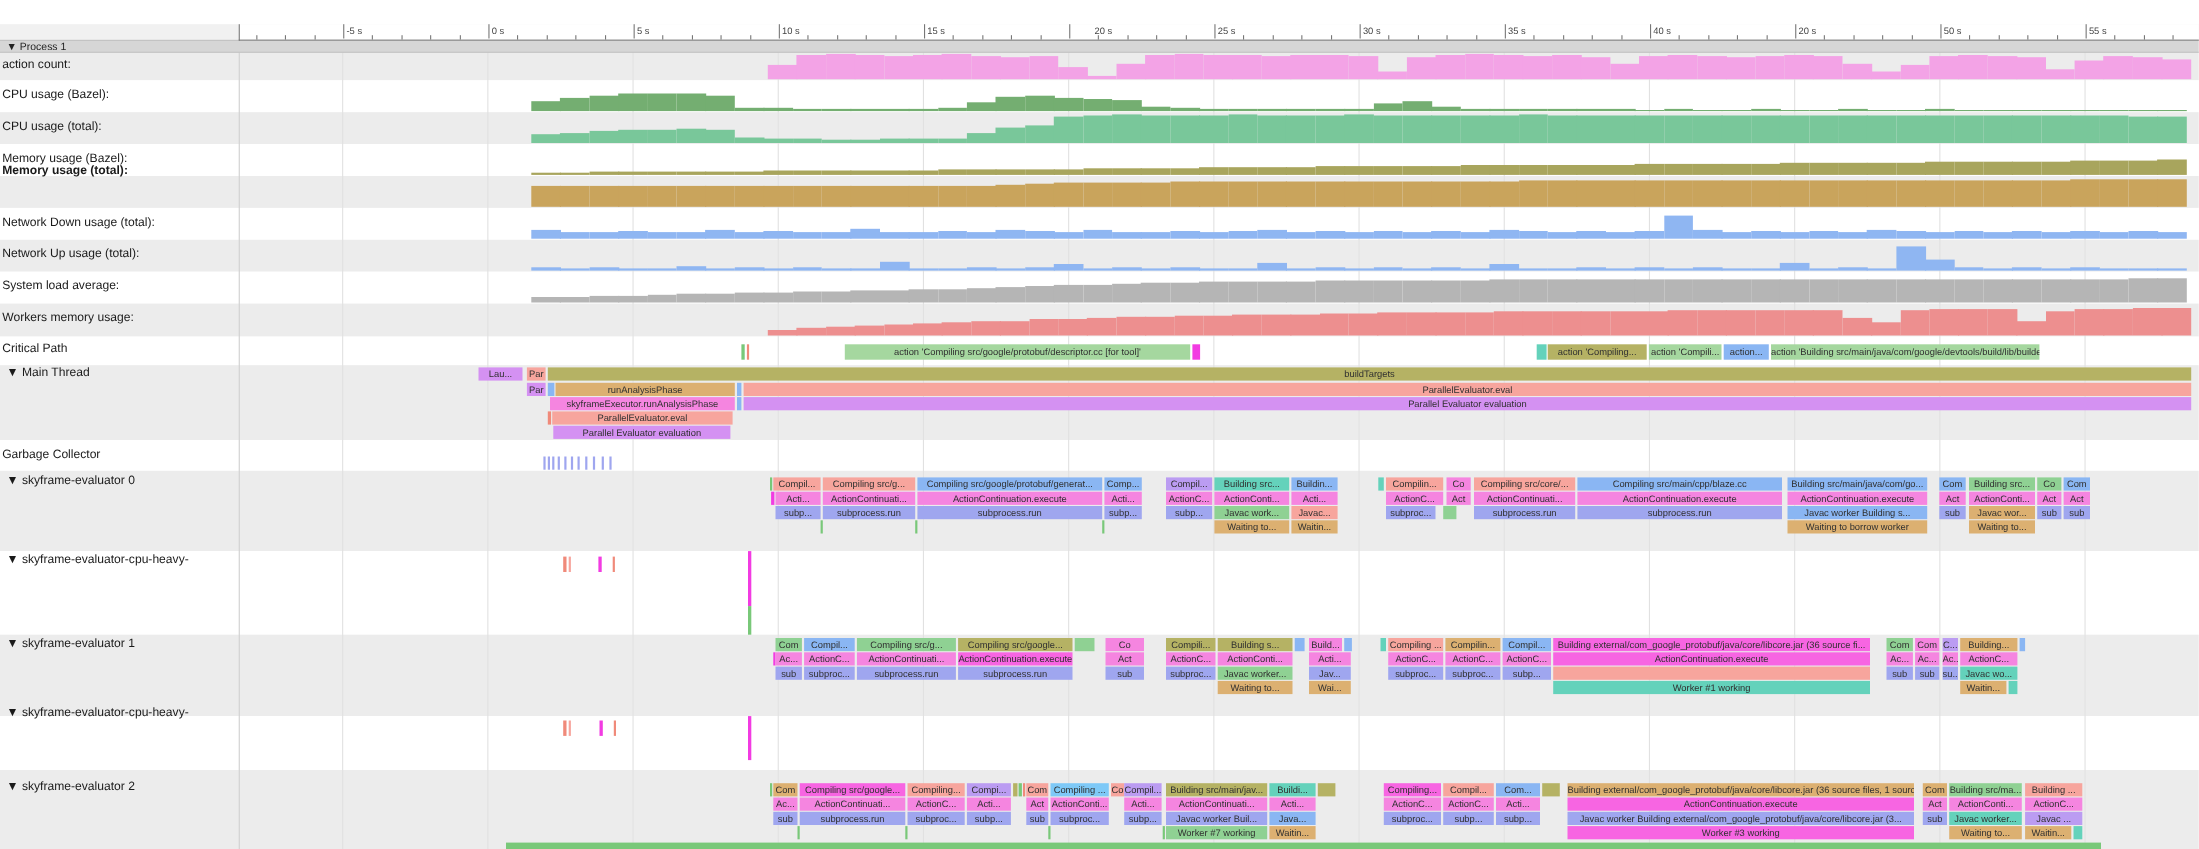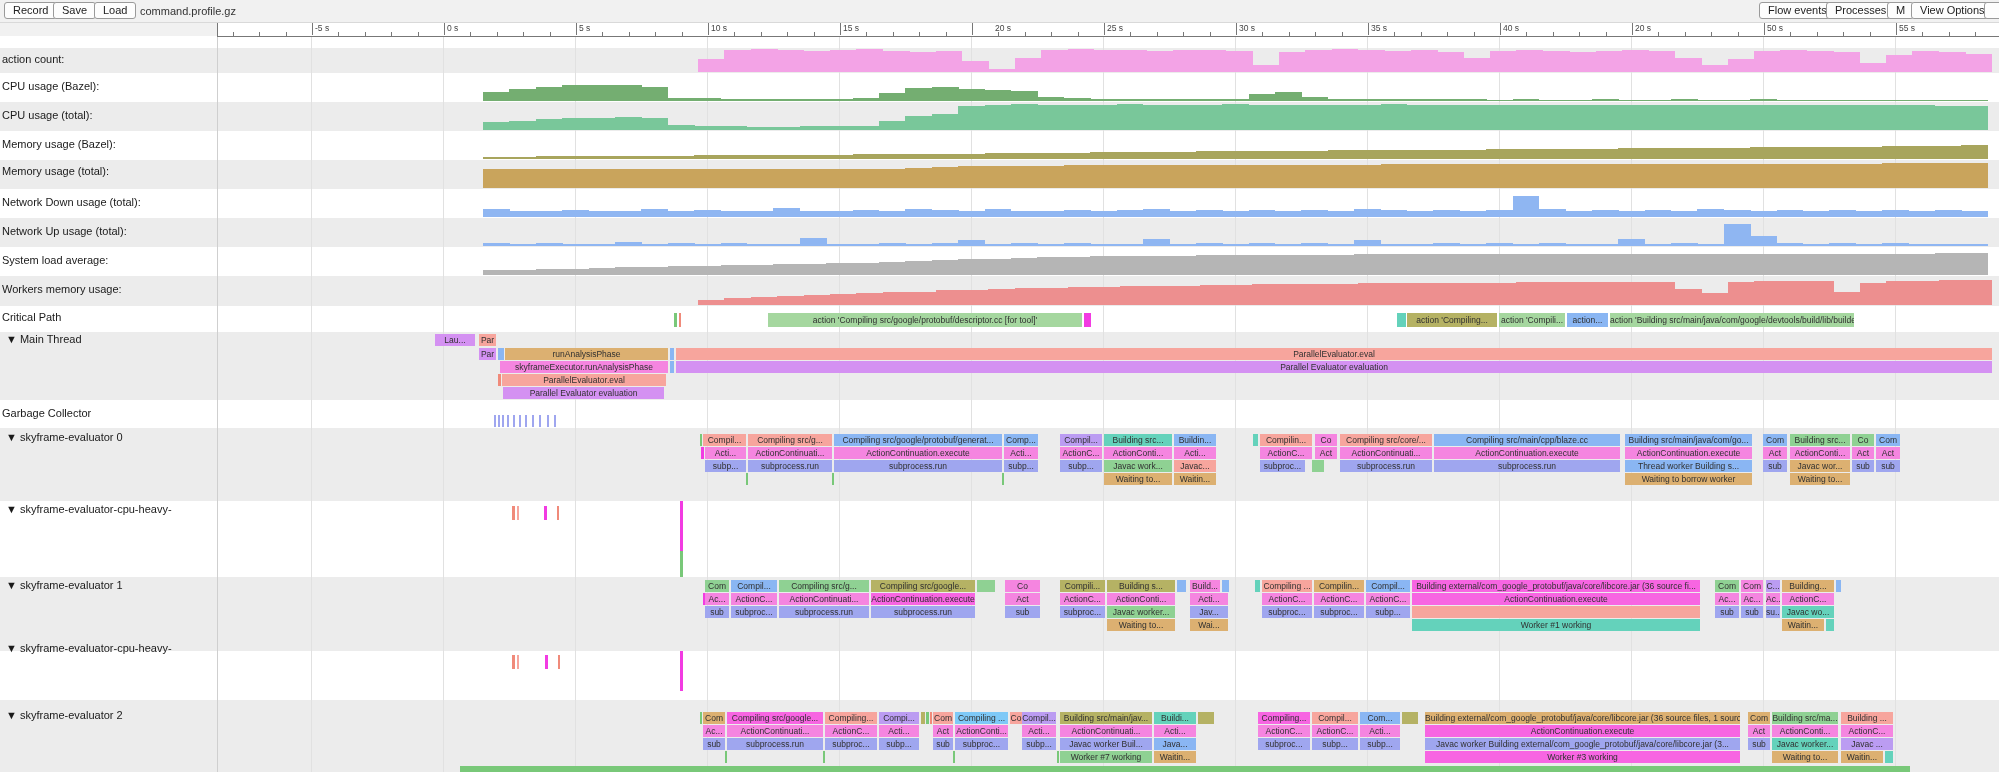--- a/index.html
+++ b/index.html
@@ -29,31 +29,20 @@
   #divider{position:absolute;left:217px;top:36px;width:1px;height:736px;background:#cfcfcf;z-index:6;}
   .bar{position:absolute;z-index:3;}
   .block{position:absolute;z-index:4;font-size:8.5px;color:#303030;text-align:center;
          white-space:nowrap;overflow:hidden;box-sizing:border-box;}
   .rowlabel{position:absolute;z-index:7;font-size:11px;color:#1a1a1a;white-space:nowrap;}
 </style>
 </head>
 <body>
 
 <div id="app">
-  <div id="toolbar">
-    <div class="tbtn" style="left:4px">Record</div>
-    <div class="tbtn" style="left:53px">Save</div>
-    <div class="tbtn" style="left:94px">Load</div>
-    <div id="filename">command.profile.gz</div>
-    <div class="tbtn" style="left:1759px">Flow events</div>
-    <div class="tbtn" style="left:1826px">Processes</div>
-    <div class="tbtn" style="left:1887px">M</div>
-    <div class="tbtn" style="left:1911px">View Options</div>
-    <div class="tbtn" style="left:1984px;width:15px"></div>
-  </div>
   <div id="rulerbg"></div>
   <div id="ruler">
       <div class="tick minor" style="left: 14.8px;"></div>
       <div class="tick minor" style="left: 41.2px;"></div>
       <div class="tick minor" style="left: 67.6px;"></div>
       <div class="tick major" style="left: 94px;"></div>
       <div class="ticklabel" style="left: 97px;">-5 s</div>
       <div class="tick minor" style="left: 120.4px;"></div>
       <div class="tick minor" style="left: 146.8px;"></div>
       <div class="tick minor" style="left: 173.2px;"></div>
@@ -123,20 +112,21 @@
       <div class="tick minor" style="left: 1572.4px;"></div>
       <div class="tick minor" style="left: 1598.8px;"></div>
       <div class="tick minor" style="left: 1625.2px;"></div>
       <div class="tick minor" style="left: 1651.6px;"></div>
       <div class="tick major" style="left: 1678px;"></div>
       <div class="ticklabel" style="left: 1681px;">55 s</div>
       <div class="tick minor" style="left: 1704.4px;"></div>
       <div class="tick minor" style="left: 1730.8px;"></div>
       <div class="tick minor" style="left: 1757.2px;"></div>
     </div>
+  <div id="procheader">▼ Process 1</div>
   <div id="content" style="position:absolute;left:0;top:0;width:1999px;height:772px;">
       <div class="band" style="top: 48px; height: 25px; background: rgb(236, 236, 236);"></div>
       <div class="band" style="top: 73px; height: 29px; background: rgb(255, 255, 255);"></div>
       <div class="band" style="top: 102px; height: 29px; background: rgb(236, 236, 236);"></div>
       <div class="band" style="top: 131px; height: 29px; background: rgb(255, 255, 255);"></div>
       <div class="band" style="top: 160px; height: 29px; background: rgb(236, 236, 236);"></div>
       <div class="band" style="top: 189px; height: 29px; background: rgb(255, 255, 255);"></div>
       <div class="band" style="top: 218px; height: 29px; background: rgb(236, 236, 236);"></div>
       <div class="band" style="top: 247px; height: 29px; background: rgb(255, 255, 255);"></div>
       <div class="band" style="top: 276px; height: 30px; background: rgb(236, 236, 236);"></div>
@@ -662,20 +652,21 @@
       <div class="block" style="left: 679px; width: 2px; top: 313px; height: 14px; background: rgb(240, 138, 122); line-height: 14px;"></div>
       <div class="block" style="left: 768px; width: 314px; top: 313px; height: 14px; background: rgb(165, 215, 159); line-height: 14px;">action 'Compiling src/google/protobuf/descriptor.cc [for tool]'</div>
       <div class="block" style="left: 1084px; width: 7px; top: 313px; height: 14px; background: rgb(242, 59, 226); line-height: 14px;"></div>
       <div class="block" style="left: 1397px; width: 9px; top: 313px; height: 14px; background: rgb(100, 210, 187); line-height: 14px;"></div>
       <div class="block" style="left: 1407px; width: 90px; top: 313px; height: 14px; background: rgb(181, 178, 100); line-height: 14px;">action 'Compiling...</div>
       <div class="block" style="left: 1499px; width: 66px; top: 313px; height: 14px; background: rgb(165, 215, 159); line-height: 14px;">action 'Compili...</div>
       <div class="block" style="left: 1567px; width: 41px; top: 313px; height: 14px; background: rgb(138, 182, 243); line-height: 14px;">action...</div>
       <div class="block" style="left: 1610px; width: 244px; top: 313px; height: 14px; background: rgb(165, 215, 159); line-height: 14px;">action 'Building src/main/java/com/google/devtools/build/lib/buildeventst...</div>
       <div class="block" style="left: 435px; width: 40px; top: 334px; height: 12px; background: rgb(212, 145, 242); line-height: 12px;">Lau...</div>
       <div class="block" style="left: 479px; width: 17px; top: 334px; height: 12px; background: rgb(247, 165, 157); line-height: 12px;">Par</div>
+      <div class="block" style="left: 498px; width: 1494px; top: 334px; height: 12px; background: rgb(181, 178, 100); line-height: 12px;">buildTargets</div>
       <div class="block" style="left: 479px; width: 17px; top: 348px; height: 12px; background: rgb(212, 145, 242); line-height: 12px;">Par</div>
       <div class="block" style="left: 498px; width: 6px; top: 348px; height: 12px; background: rgb(138, 182, 243); line-height: 12px;"></div>
       <div class="block" style="left: 505px; width: 163px; top: 348px; height: 12px; background: rgb(220, 176, 113); line-height: 12px;">runAnalysisPhase</div>
       <div class="block" style="left: 670px; width: 4px; top: 348px; height: 12px; background: rgb(138, 182, 243); line-height: 12px;"></div>
       <div class="block" style="left: 676px; width: 1316px; top: 348px; height: 12px; background: rgb(247, 165, 157); line-height: 12px;">ParallelEvaluator.eval</div>
       <div class="block" style="left: 500px; width: 168px; top: 361px; height: 12px; background: rgb(245, 133, 224); line-height: 12px;">skyframeExecutor.runAnalysisPhase</div>
       <div class="block" style="left: 670px; width: 4px; top: 361px; height: 12px; background: rgb(138, 182, 243); line-height: 12px;"></div>
       <div class="block" style="left: 676px; width: 1316px; top: 361px; height: 12px; background: rgb(212, 145, 242); line-height: 12px;">Parallel Evaluator evaluation</div>
       <div class="block" style="left: 498px; width: 3px; top: 374px; height: 12px; background: rgb(240, 138, 122); line-height: 12px;"></div>
       <div class="block" style="left: 502px; width: 164px; top: 374px; height: 12px; background: rgb(247, 165, 157); line-height: 12px;">ParallelEvaluator.eval</div>
@@ -727,21 +718,21 @@
       <div class="block" style="left: 1260px; width: 52px; top: 447px; height: 12px; background: rgb(245, 133, 224); line-height: 12px;">ActionC...</div>
       <div class="block" style="left: 1315px; width: 22px; top: 447px; height: 12px; background: rgb(245, 133, 224); line-height: 12px;">Act</div>
       <div class="block" style="left: 1340px; width: 92px; top: 447px; height: 12px; background: rgb(245, 133, 224); line-height: 12px;">ActionContinuati...</div>
       <div class="block" style="left: 1434px; width: 186px; top: 447px; height: 12px; background: rgb(245, 133, 224); line-height: 12px;">ActionContinuation.execute</div>
       <div class="block" style="left: 1260px; width: 45px; top: 460px; height: 12px; background: rgb(159, 166, 239); line-height: 12px;">subproc...</div>
       <div class="block" style="left: 1312px; width: 12px; top: 460px; height: 12px; background: rgb(143, 209, 147); line-height: 12px;"></div>
       <div class="block" style="left: 1340px; width: 92px; top: 460px; height: 12px; background: rgb(159, 166, 239); line-height: 12px;">subprocess.run</div>
       <div class="block" style="left: 1434px; width: 186px; top: 460px; height: 12px; background: rgb(159, 166, 239); line-height: 12px;">subprocess.run</div>
       <div class="block" style="left: 1625px; width: 127px; top: 434px; height: 12px; background: rgb(138, 182, 243); line-height: 12px;">Building src/main/java/com/go...</div>
       <div class="block" style="left: 1625px; width: 127px; top: 447px; height: 12px; background: rgb(245, 133, 224); line-height: 12px;">ActionContinuation.execute</div>
-      <div class="block" style="left: 1625px; width: 127px; top: 460px; height: 12px; background: rgb(138, 182, 243); line-height: 12px;">Thread worker Building s...</div>
+      <div class="block" style="left: 1625px; width: 127px; top: 460px; height: 12px; background: rgb(138, 182, 243); line-height: 12px;">Javac worker Building s...</div>
       <div class="block" style="left: 1625px; width: 127px; top: 473px; height: 12px; background: rgb(220, 176, 113); line-height: 12px;">Waiting to borrow worker</div>
       <div class="block" style="left: 1763px; width: 24px; top: 434px; height: 12px; background: rgb(138, 182, 243); line-height: 12px;">Com</div>
       <div class="block" style="left: 1790px; width: 60px; top: 434px; height: 12px; background: rgb(143, 209, 147); line-height: 12px;">Building src...</div>
       <div class="block" style="left: 1852px; width: 22px; top: 434px; height: 12px; background: rgb(143, 209, 147); line-height: 12px;">Co</div>
       <div class="block" style="left: 1876px; width: 24px; top: 434px; height: 12px; background: rgb(138, 182, 243); line-height: 12px;">Com</div>
       <div class="block" style="left: 1763px; width: 24px; top: 447px; height: 12px; background: rgb(245, 133, 224); line-height: 12px;">Act</div>
       <div class="block" style="left: 1790px; width: 60px; top: 447px; height: 12px; background: rgb(245, 133, 224); line-height: 12px;">ActionConti...</div>
       <div class="block" style="left: 1852px; width: 22px; top: 447px; height: 12px; background: rgb(245, 133, 224); line-height: 12px;">Act</div>
       <div class="block" style="left: 1876px; width: 24px; top: 447px; height: 12px; background: rgb(245, 133, 224); line-height: 12px;">Act</div>
       <div class="block" style="left: 1763px; width: 24px; top: 460px; height: 12px; background: rgb(159, 166, 239); line-height: 12px;">sub</div>
@@ -882,21 +873,21 @@
       <div class="block" style="left: 1772px; width: 66px; top: 738px; height: 12px; background: rgb(100, 210, 187); line-height: 12px;">Javac worker...</div>
       <div class="block" style="left: 1841px; width: 52px; top: 738px; height: 12px; background: rgb(187, 156, 242); line-height: 12px;">Javac ...</div>
       <div class="block" style="left: 1772px; width: 66px; top: 751px; height: 12px; background: rgb(220, 176, 113); line-height: 12px;">Waiting to...</div>
       <div class="block" style="left: 1841px; width: 42px; top: 751px; height: 12px; background: rgb(220, 176, 113); line-height: 12px;">Waitin...</div>
       <div class="block" style="left: 1885px; width: 8px; top: 751px; height: 12px; background: rgb(100, 210, 187); line-height: 12px;"></div>
       <div class="block" style="left: 460px; width: 1450px; top: 766px; height: 6px; background: rgb(121, 200, 121); line-height: 6px;"></div>
       <div class="rowlabel" style="left: 2px; top: 53px;">action count:</div>
       <div class="rowlabel" style="left: 2px; top: 80px;">CPU usage (Bazel):</div>
       <div class="rowlabel" style="left: 2px; top: 109px;">CPU usage (total):</div>
       <div class="rowlabel" style="left: 2px; top: 138px;">Memory usage (Bazel):</div>
-      <div class="rowlabel" style="left: 2px; top: 165px;">Memory usage (total):</div>
+      <div class="rowlabel" style="left: 2px; top: 149px; font-weight: bold;">Memory usage (total):</div>
       <div class="rowlabel" style="left: 2px; top: 196px;">Network Down usage (total):</div>
       <div class="rowlabel" style="left: 2px; top: 225px;">Network Up usage (total):</div>
       <div class="rowlabel" style="left: 2px; top: 254px;">System load average:</div>
       <div class="rowlabel" style="left: 2px; top: 283px;">Workers memory usage:</div>
       <div class="rowlabel" style="left: 2px; top: 311px;">Critical Path</div>
       <div class="rowlabel" style="left: 6px; top: 333px;">▼ Main Thread</div>
       <div class="rowlabel" style="left: 2px; top: 407px;">Garbage Collector</div>
       <div class="rowlabel" style="left: 6px; top: 431px;">▼ skyframe-evaluator 0</div>
       <div class="rowlabel" style="left: 6px; top: 503px;">▼ skyframe-evaluator-cpu-heavy-</div>
       <div class="rowlabel" style="left: 6px; top: 579px;">▼ skyframe-evaluator 1</div>

